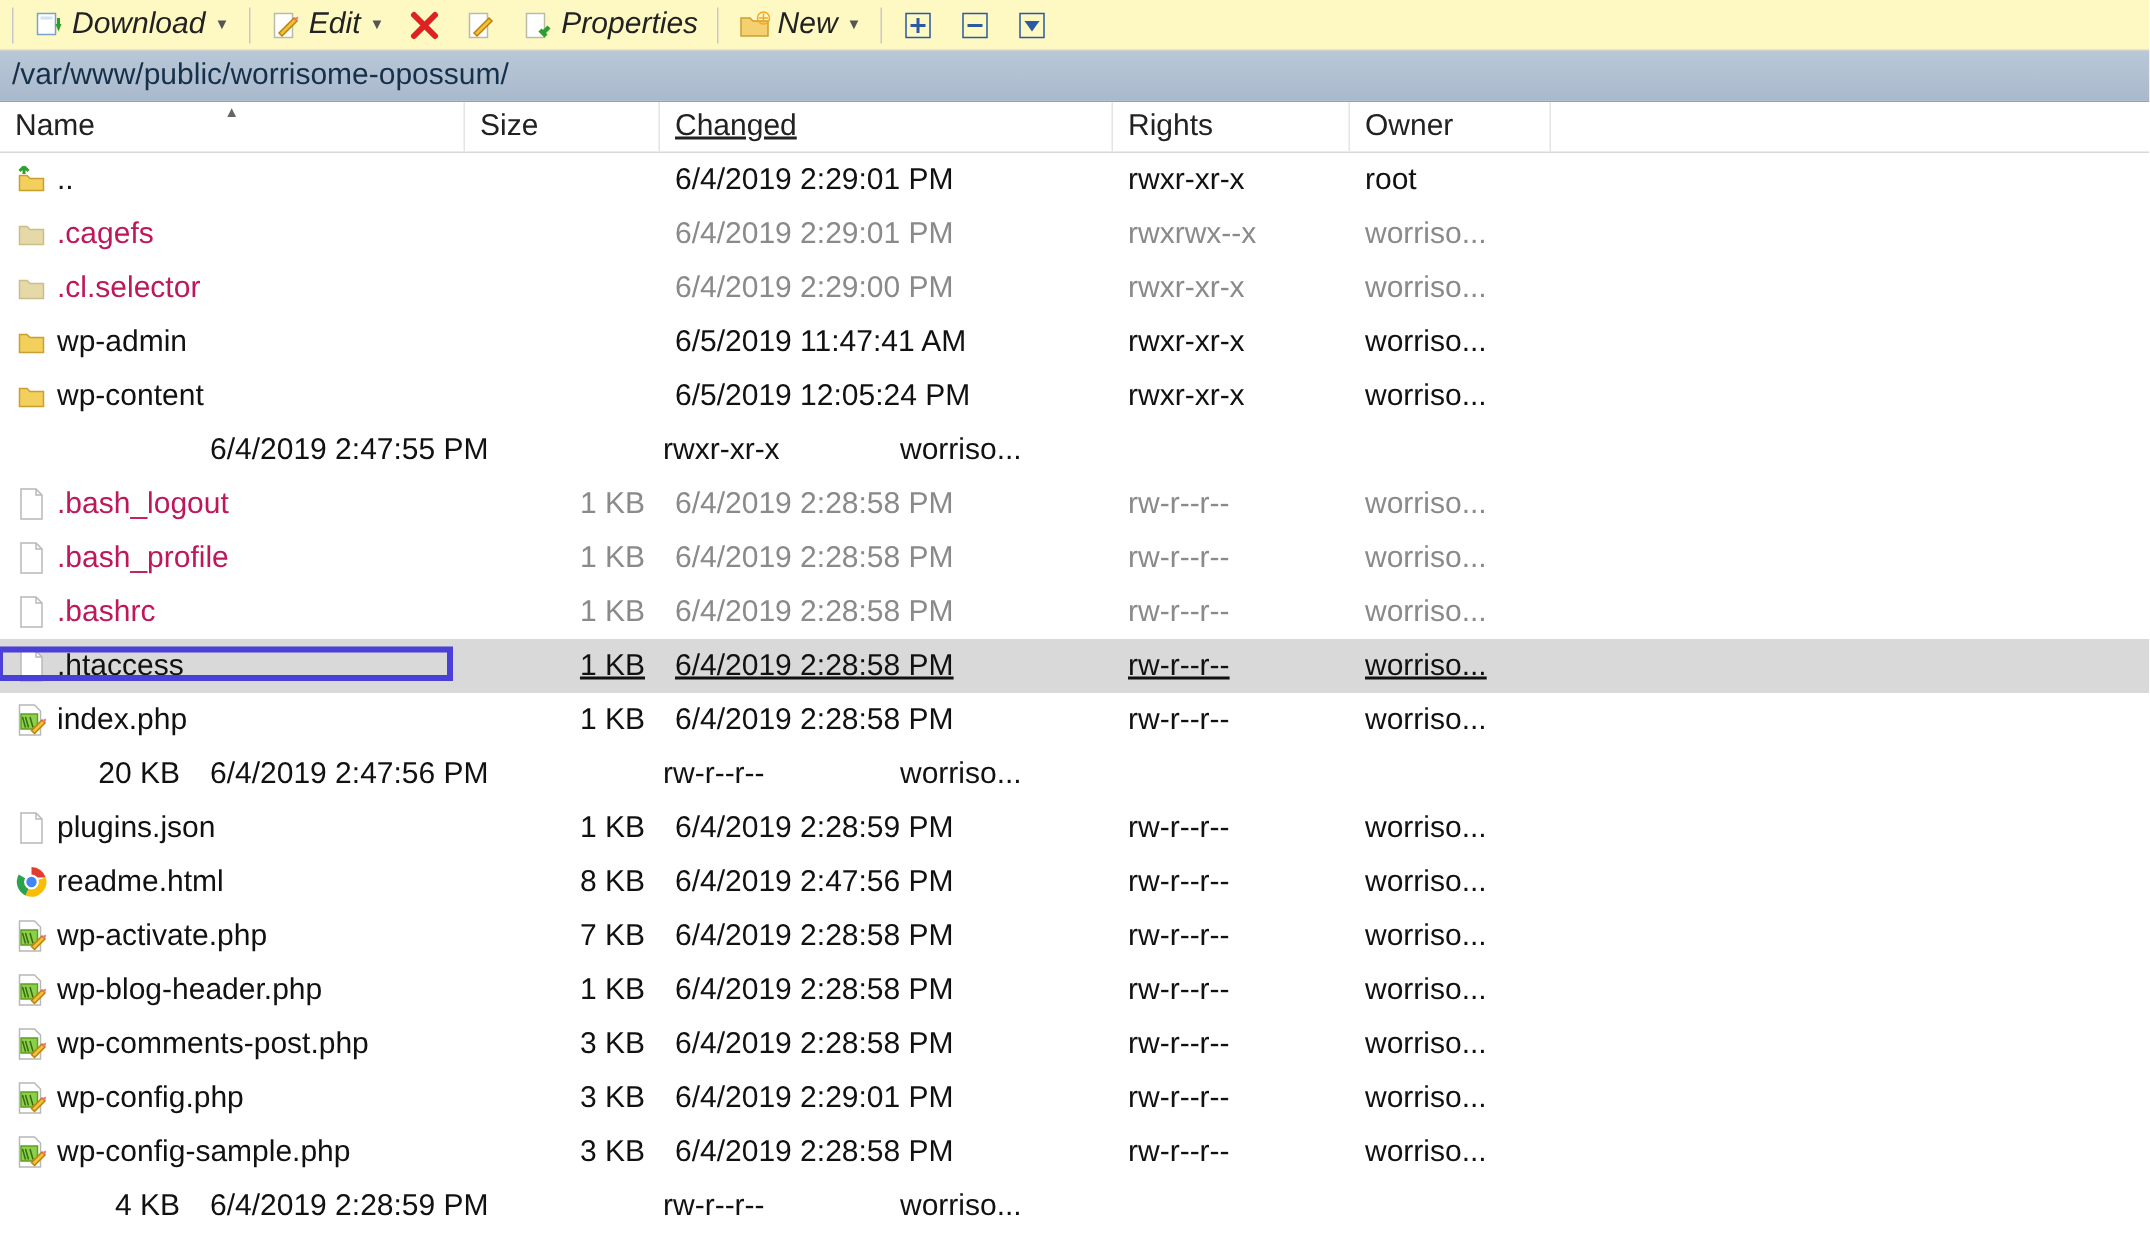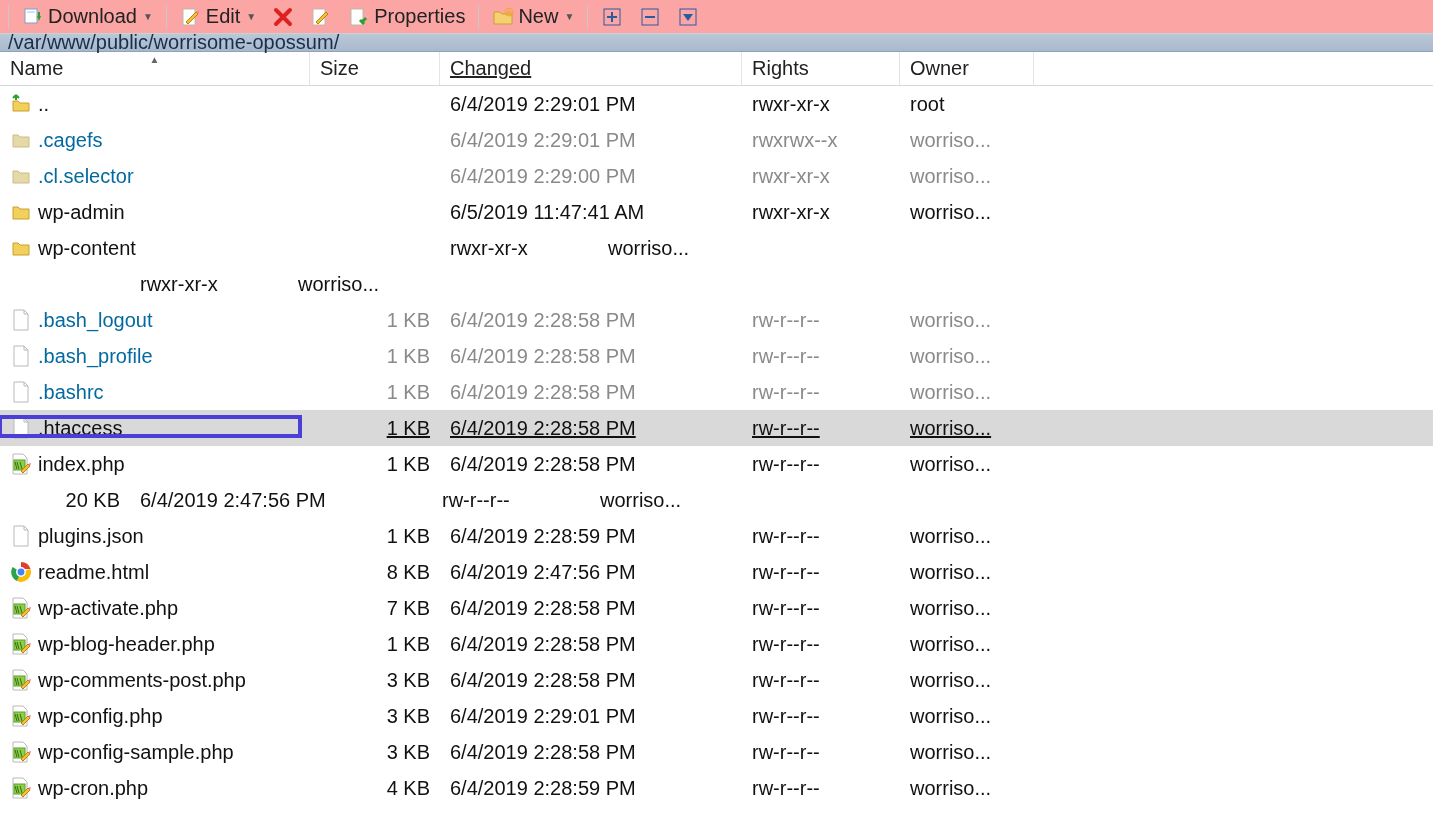--- a/index.html
+++ b/index.html
@@ -1,27 +1,27 @@
 <!DOCTYPE html>
 <html><head>
 <meta charset="utf-8">
 <style>
   * { box-sizing: border-box; margin: 0; padding: 0; }
   html, body { width: 1433px; height: 835px; font-family: "Segoe UI", Tahoma, sans-serif; font-size: 20px; background: #fff; color: #111; overflow: hidden; }
   
   
-  .toolbar { height: 34px; background: #fca5a5; border-bottom: 1px solid #d0d0d0; display: flex; align-items: center; padding: 0 4px; gap: 2px; }
+  .toolbar { height: 34px; background: #fef9c3; border-bottom: 1px solid #d0d0d0; display: flex; align-items: center; padding: 0 4px; gap: 2px; font-style: italic; }
   .tb-sep { width: 1px; height: 24px; background: #c8c8c8; margin: 0 4px; }
   .tb-btn { display: inline-flex; align-items: center; height: 28px; padding: 0 6px; gap: 4px; cursor: pointer; border: 1px solid transparent; }
   .tb-label { font-size: 20px; color: #222; }
   .tb-caret { font-size: 10px; color: #555; margin-left: 2px; }
   .ico { width: 22px; height: 22px; display: inline-flex; align-items: center; justify-content: center; }
   
   
-  .pathbar { height: 18px; background: linear-gradient(#b9c8d8,#a9b9cc); border-bottom: 1px solid #8ea2b8; display: flex; align-items: center; padding: 0 8px; color: #17304a; font-size: 20px; }
+  .pathbar { height: 34px; background: linear-gradient(#b9c8d8,#a9b9cc); border-bottom: 1px solid #8ea2b8; display: flex; align-items: center; padding: 0 8px; color: #17304a; font-size: 20px; }
   
   
   .filelist { height: calc(835px - 34px - 30px); overflow: hidden; }
   .header-row { display: flex; height: 34px; border-bottom: 1px solid #d8d8d8; align-items: center; }
   .header-row .col { font-size: 20px; color: #222; padding: 0 10px; height: 100%; display: flex; align-items: center; border-right: 1px solid #e4e4e4; position: relative; cursor: pointer; }
   .header-row .col.size { }
   .sort-ind { position: absolute; top: 2px; left: 50%; transform: translateX(-50%); font-size: 10px; color: #666; }
   
   .col.name   { width: 310px; }
   .col.size   { width: 130px; }
@@ -31,21 +31,21 @@
   
   .rows { }
   .row { display: flex; height: 36px; align-items: center; cursor: default; }
   .row .cell { padding: 0 10px; font-size: 20px; overflow: hidden; white-space: nowrap; text-overflow: ellipsis; }
   .row .cell.name   { width: 310px; display: flex; align-items: center; gap: 6px; }
   .row .cell.size   { width: 130px; text-align: right; }
   .row .cell.changed{ width: 302px; }
   .row .cell.rights { width: 158px; }
   .row .cell.owner  { width: 134px; }
   .row.dim .cell { color: #8a8a8a; }
-  .row.dim .cell.name { color: #0369a1; }
+  .row.dim .cell.name { color: #be185d; }
   .row.selected { background: #d9d9d9; text-decoration: underline; }
   .row.selected .cell.name { background: #d9d9d9; }
   .highlight-box { position: absolute; border: 4px solid #4a3fd6; pointer-events: none; }
   
   
   svg { display: block; }
 </style>
 </head>
 <body>
 
@@ -223,25 +223,27 @@
       <div class="row" id="row-4">
         <div class="cell name">
           <span class="ico">
             <svg width="20" height="20" viewBox="0 0 20 20">
               <path d="M2 5 L7 5 L9 7 L18 7 L18 17 L2 17 Z" fill="#f3cf5c" stroke="#c9a030"></path>
             </svg>
           </span>
           <span>wp-content</span>
         </div>
         <div class="cell size"></div>
+        <div class="cell changed">6/5/2019 12:05:24 PM</div>
         <div class="cell rights">rwxr-xr-x</div>
         <div class="cell owner">worriso...</div>
       </div>
       <div class="row" id="row-5">
         <div class="cell size"></div>
+        <div class="cell changed">6/4/2019 2:47:55 PM</div>
         <div class="cell rights">rwxr-xr-x</div>
         <div class="cell owner">worriso...</div>
       </div>
       <div class="row dim" id="row-6">
         <div class="cell name">
           <span class="ico">
             <svg width="18" height="22" viewBox="0 0 18 22">
               <path d="M2 1 L12 1 L16 5 L16 21 L2 21 Z" fill="#fff" stroke="#b8b8b8"></path>
               <path d="M12 1 L12 5 L16 5" fill="none" stroke="#b8b8b8"></path>
             </svg>
@@ -439,32 +441,20 @@
             </svg>
           </span>
           <span>wp-config-sample.php</span>
         </div>
         <div class="cell size">3 KB</div>
         <div class="cell changed">6/4/2019 2:28:58 PM</div>
         <div class="cell rights">rw-r--r--</div>
         <div class="cell owner">worriso...</div>
       </div>
       <div class="row" id="row-19">
-        <div class="cell name">
-          <span class="ico">
-            <svg width="20" height="22" viewBox="0 0 20 22">
-              <path d="M2 1 L12 1 L16 5 L16 21 L2 21 Z" fill="#fff" stroke="#b8b8b8"></path>
-              <rect x="3" y="7" width="11" height="10" fill="#8bd04a" stroke="#5fa020"></rect>
-              <path d="M4 9 L6 16 M6 9 L8 16 M9 9 L11 16" stroke="#3a6b10" stroke-width="1"></path>
-              <path d="M10 18 L17 11 L19 13 L12 20 Z" fill="#f0c040" stroke="#c08000"></path>
-              <path d="M17 11 L19 13 L20 10 Z" fill="#ff7080"></path>
-            </svg>
-          </span>
-          <span>wp-cron.php</span>
-        </div>
         <div class="cell size">4 KB</div>
         <div class="cell changed">6/4/2019 2:28:59 PM</div>
         <div class="cell rights">rw-r--r--</div>
         <div class="cell owner">worriso...</div>
       </div>
     </div>
 <div class="highlight-box" style="left: -2px; top: 362.5px; width: 304px; height: 23px;"></div>
   </div>
 
 </body></html>

